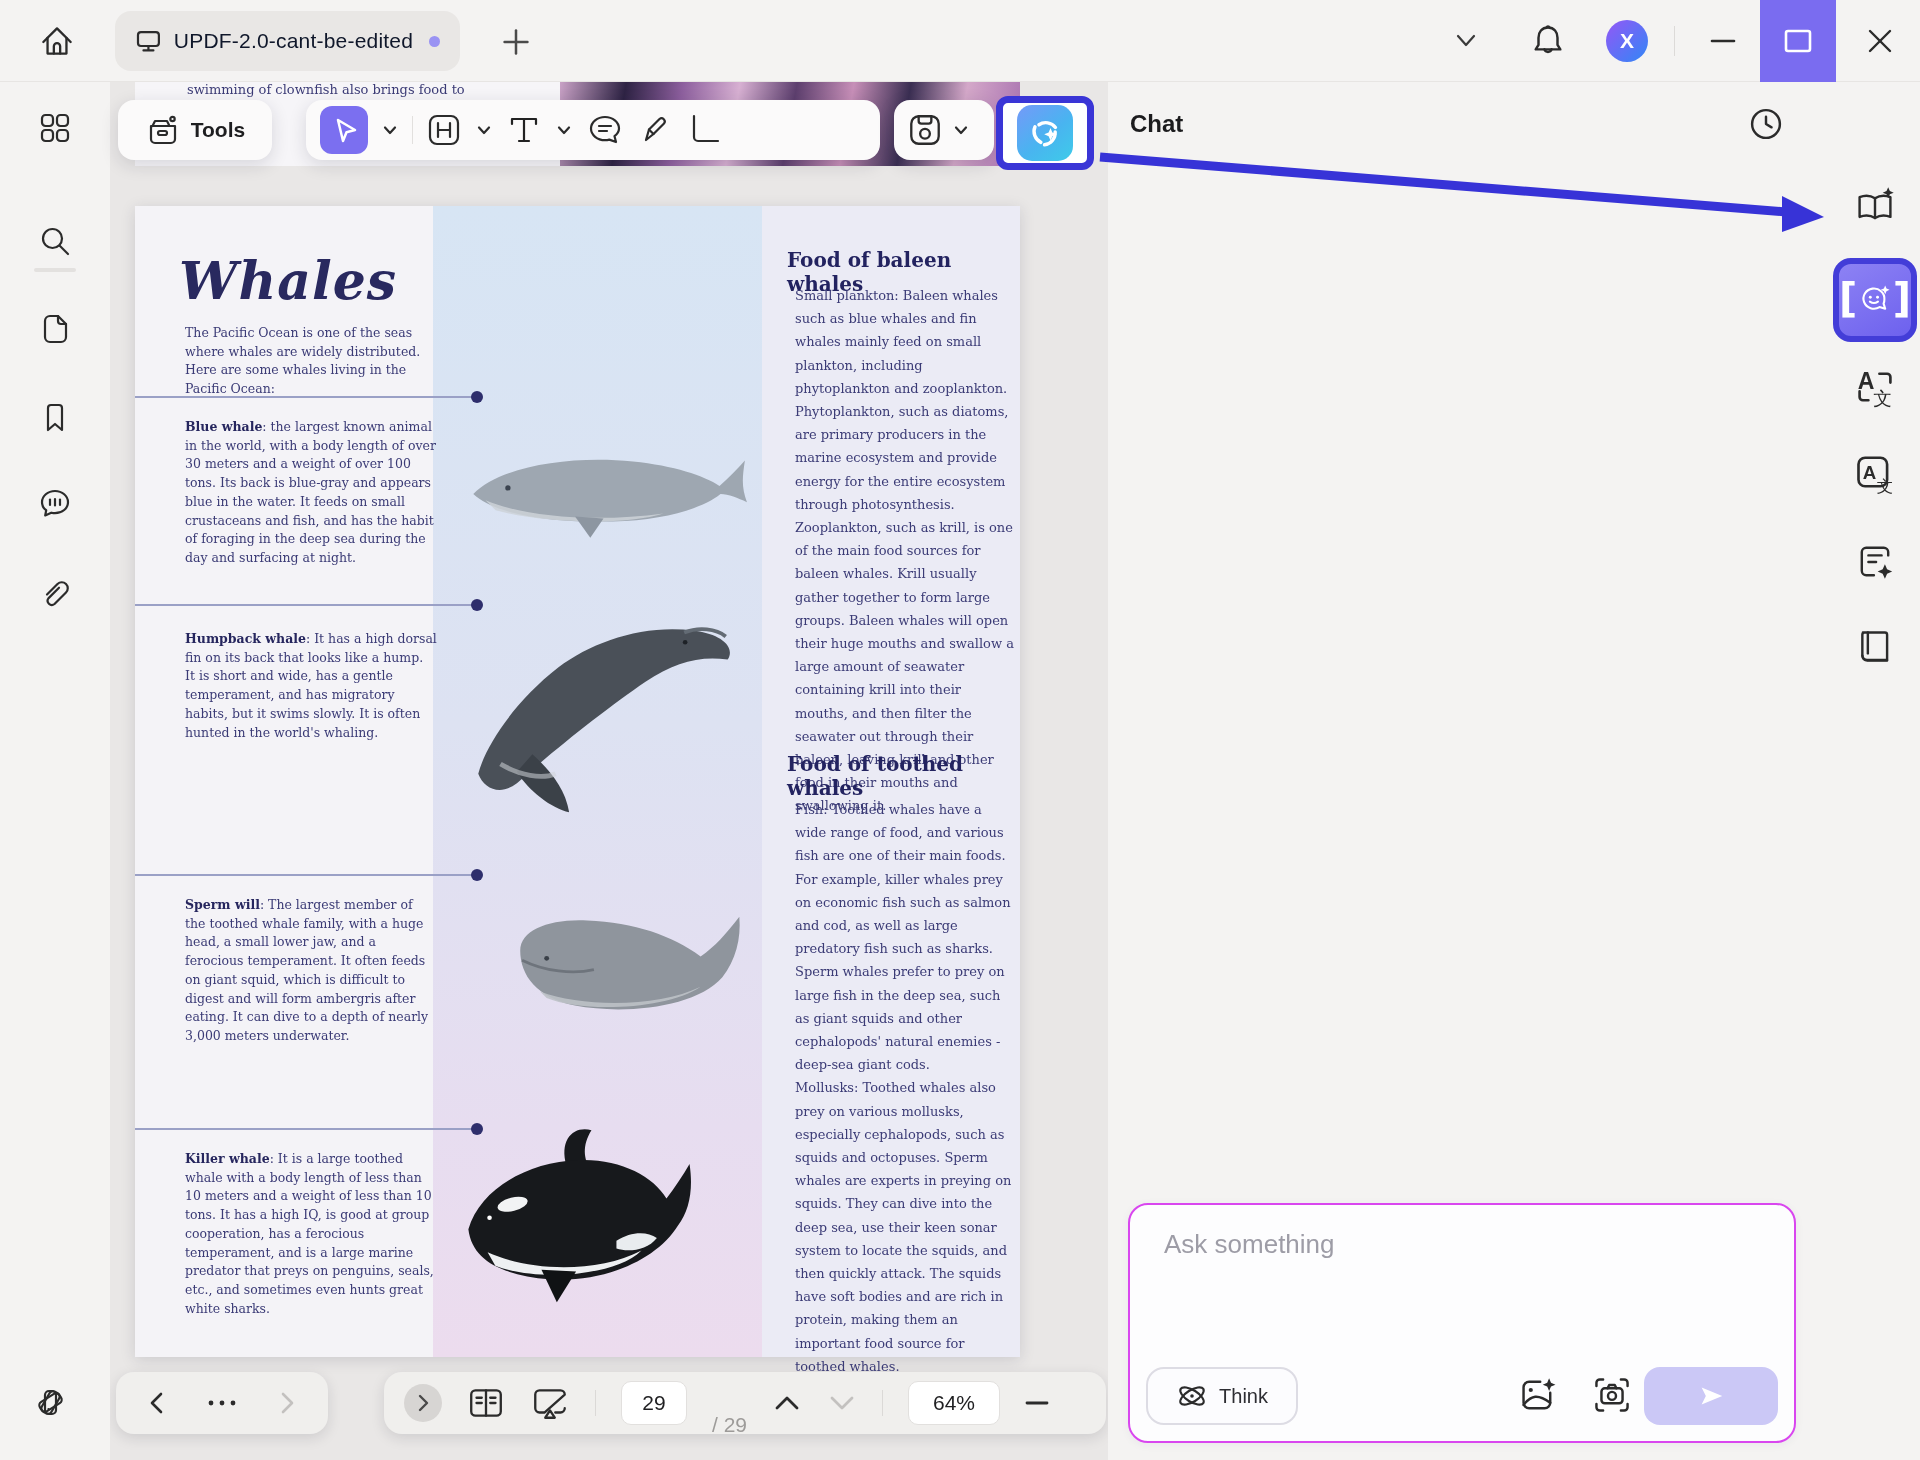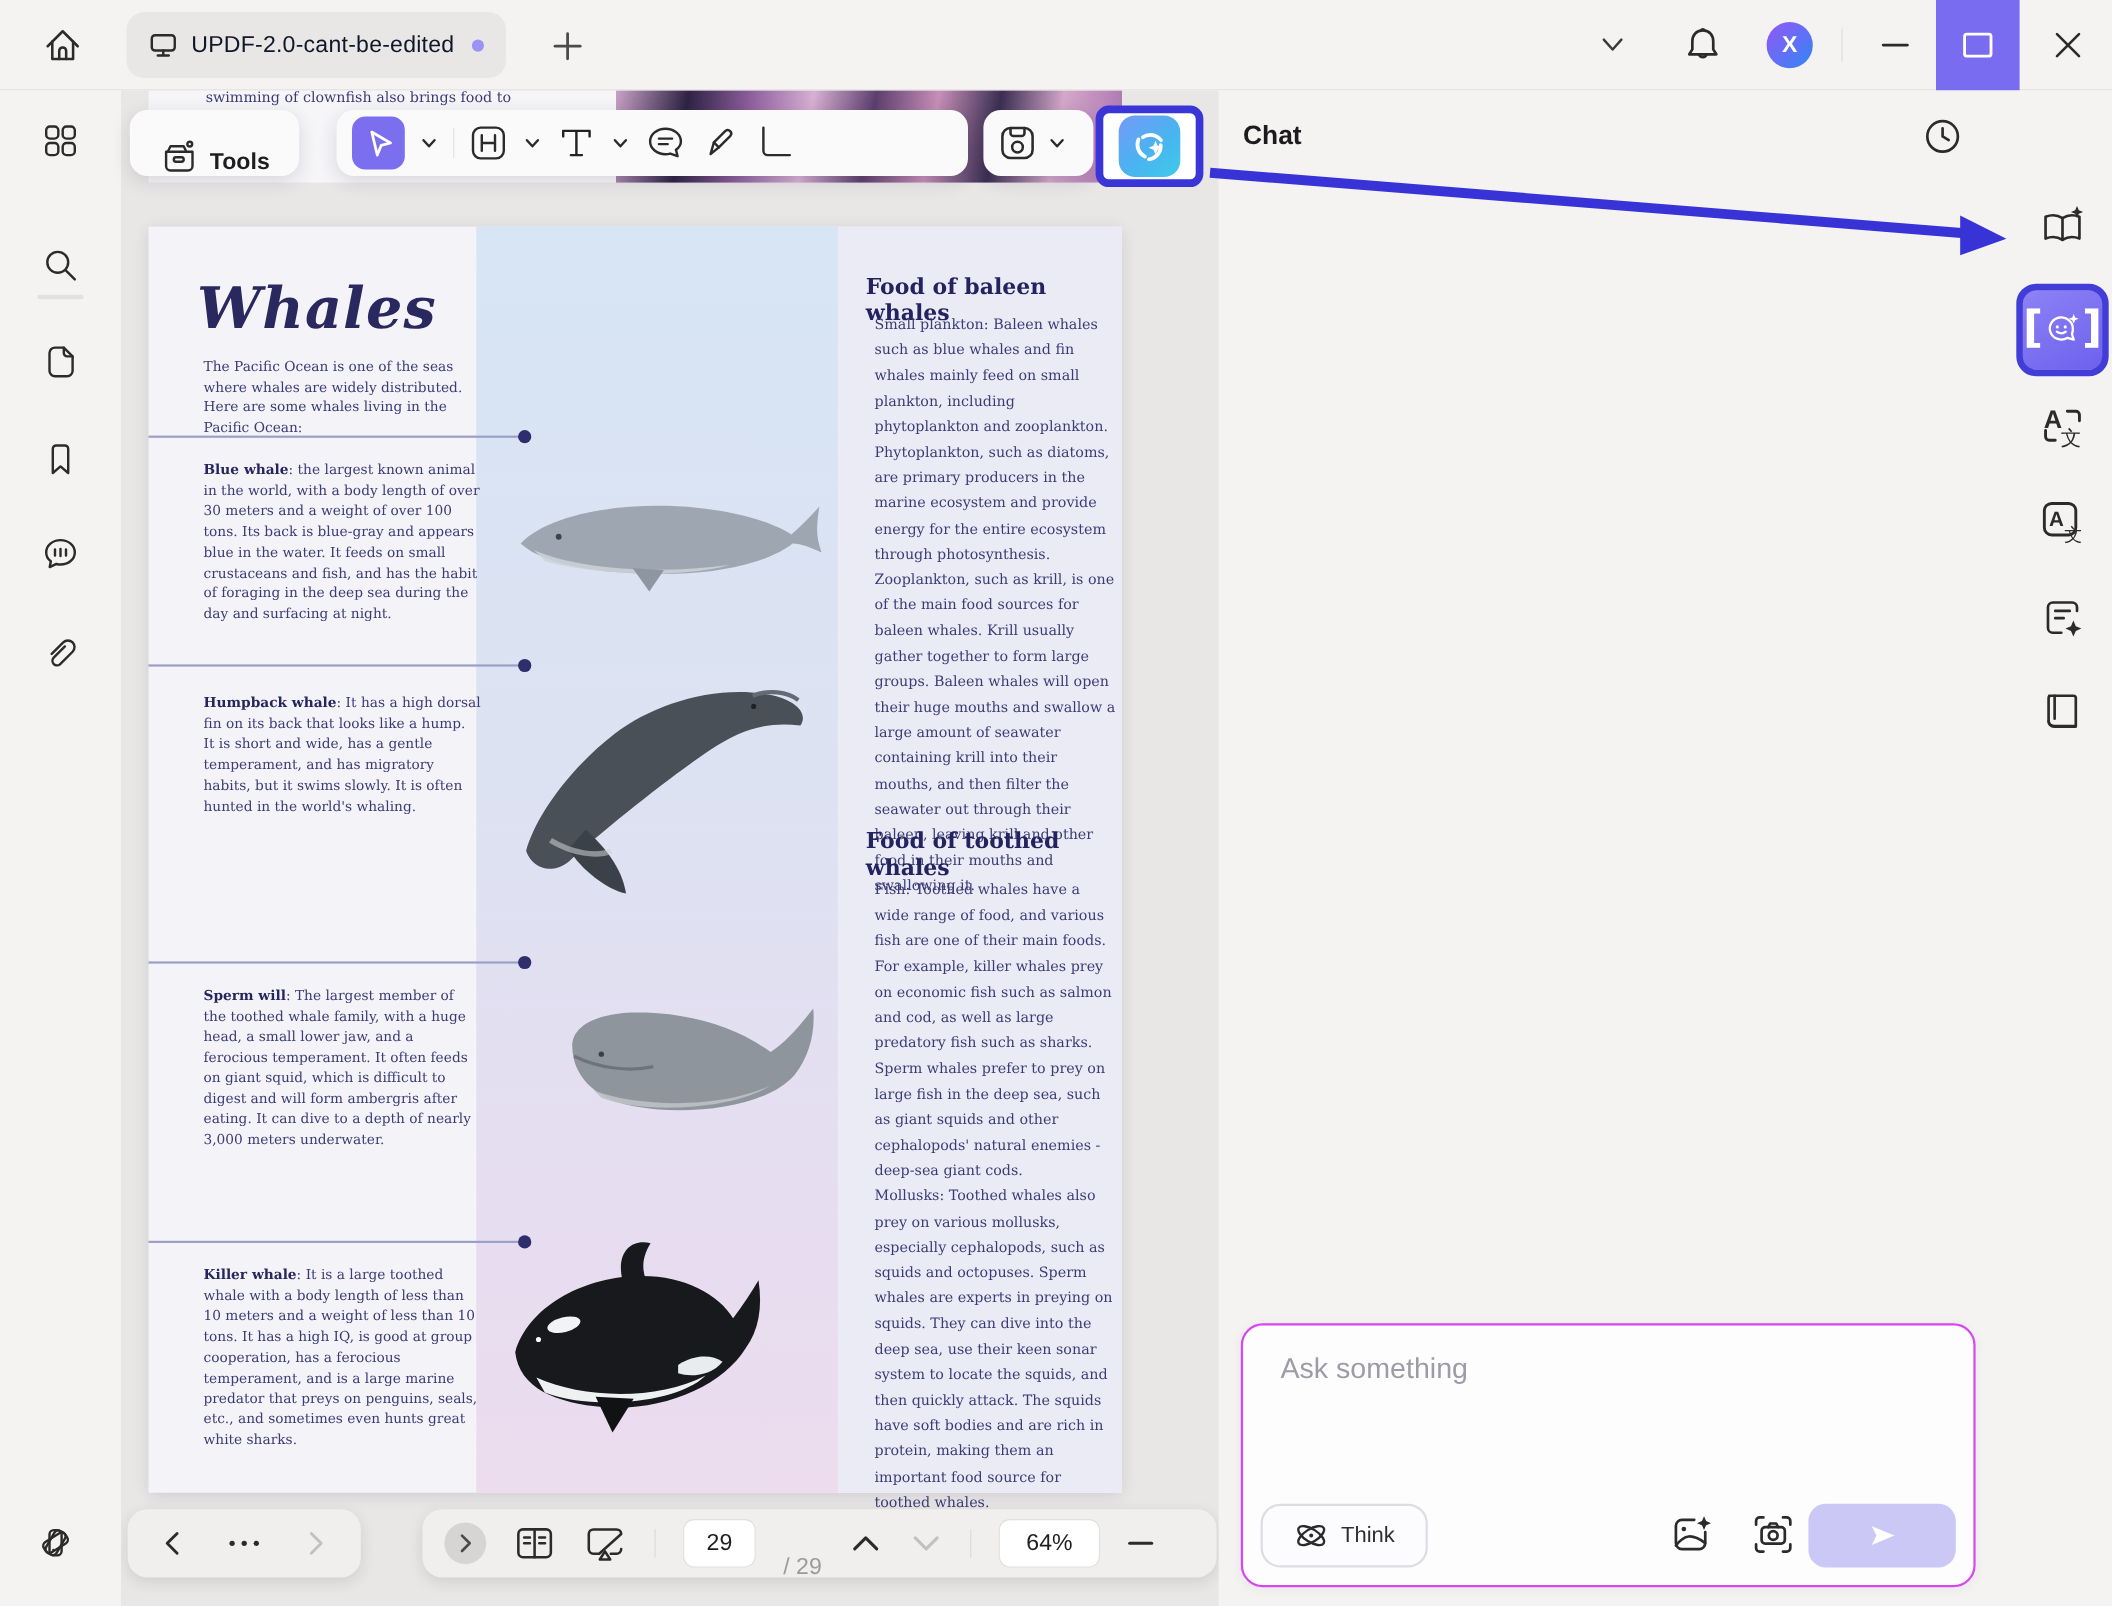--- a/index.html
+++ b/index.html
@@ -43,21 +43,21 @@
   .whale-p b { color:#26265e; }
   .leader { position:absolute; left:0; width:340px; height:1.6px; background:#9aa0c6; z-index:3; }
   .leader::after { content:''; position:absolute; right:-8px; top:-5.2px; width:12px; height:12px; border-radius:50%; background:#2e2e6c; }
   .rc-head { position:absolute; left:652px; width:225px; font-family:"DejaVu Serif",serif; font-weight:bold; font-size:20px; color:#232360; }
   .rc-p { position:absolute; left:660px; width:222px; font-size:13px; line-height:23.2px; }
   .rc-p p { margin:0; }
   .whale-img { position:absolute; z-index:2; }
 
   
   .float-group { position:absolute; background:#fbfafa; border-radius:16px; box-shadow:0 5px 18px rgba(30,30,50,.14); display:flex; align-items:center; z-index:40; }
-  #tools-btn { left:118px; top:100px; width:154px; height:60px; justify-content:center; gap:10px; cursor:default;align-items:flex-end; }
+  #tools-btn { left:118px; top:100px; width:154px; height:60px; justify-content:center; gap:10px; cursor:default; }
   #tools-btn .lbl { font-size:21px; font-weight:700; color:#1e1e20; }
   #main-tools { left:306px; top:100px; width:574px; height:60px; padding:0 14px; gap:13px; }
   #save-group { left:894px; top:100px; width:100px; height:60px; padding:0 12px; gap:8px; }
   .tool-sel { width:48px; height:48px; border-radius:12px; background:#7b6ff0; display:flex; align-items:center; justify-content:center; }
   .tb-div { width:1px; height:28px; background:#e2e0de; }
   #ai-toolbar-btn { position:absolute; left:996px; top:96px; width:98px; height:74px; background:#ffffff; border:7px solid #3a35d6; border-radius:12px; display:flex; align-items:center; justify-content:center; z-index:41; }
   .ai-logo { width:56px; height:56px; border-radius:15px; background:linear-gradient(140deg,#6d9ef7 10%,#49b4f0 55%,#3ecbe9 100%); display:flex; align-items:center; justify-content:center; }
 
   
   .bot-group { position:absolute; background:#f0efed; border-radius:18px; box-shadow:0 4px 14px rgba(30,30,50,.13); display:flex; align-items:center; z-index:40; }

